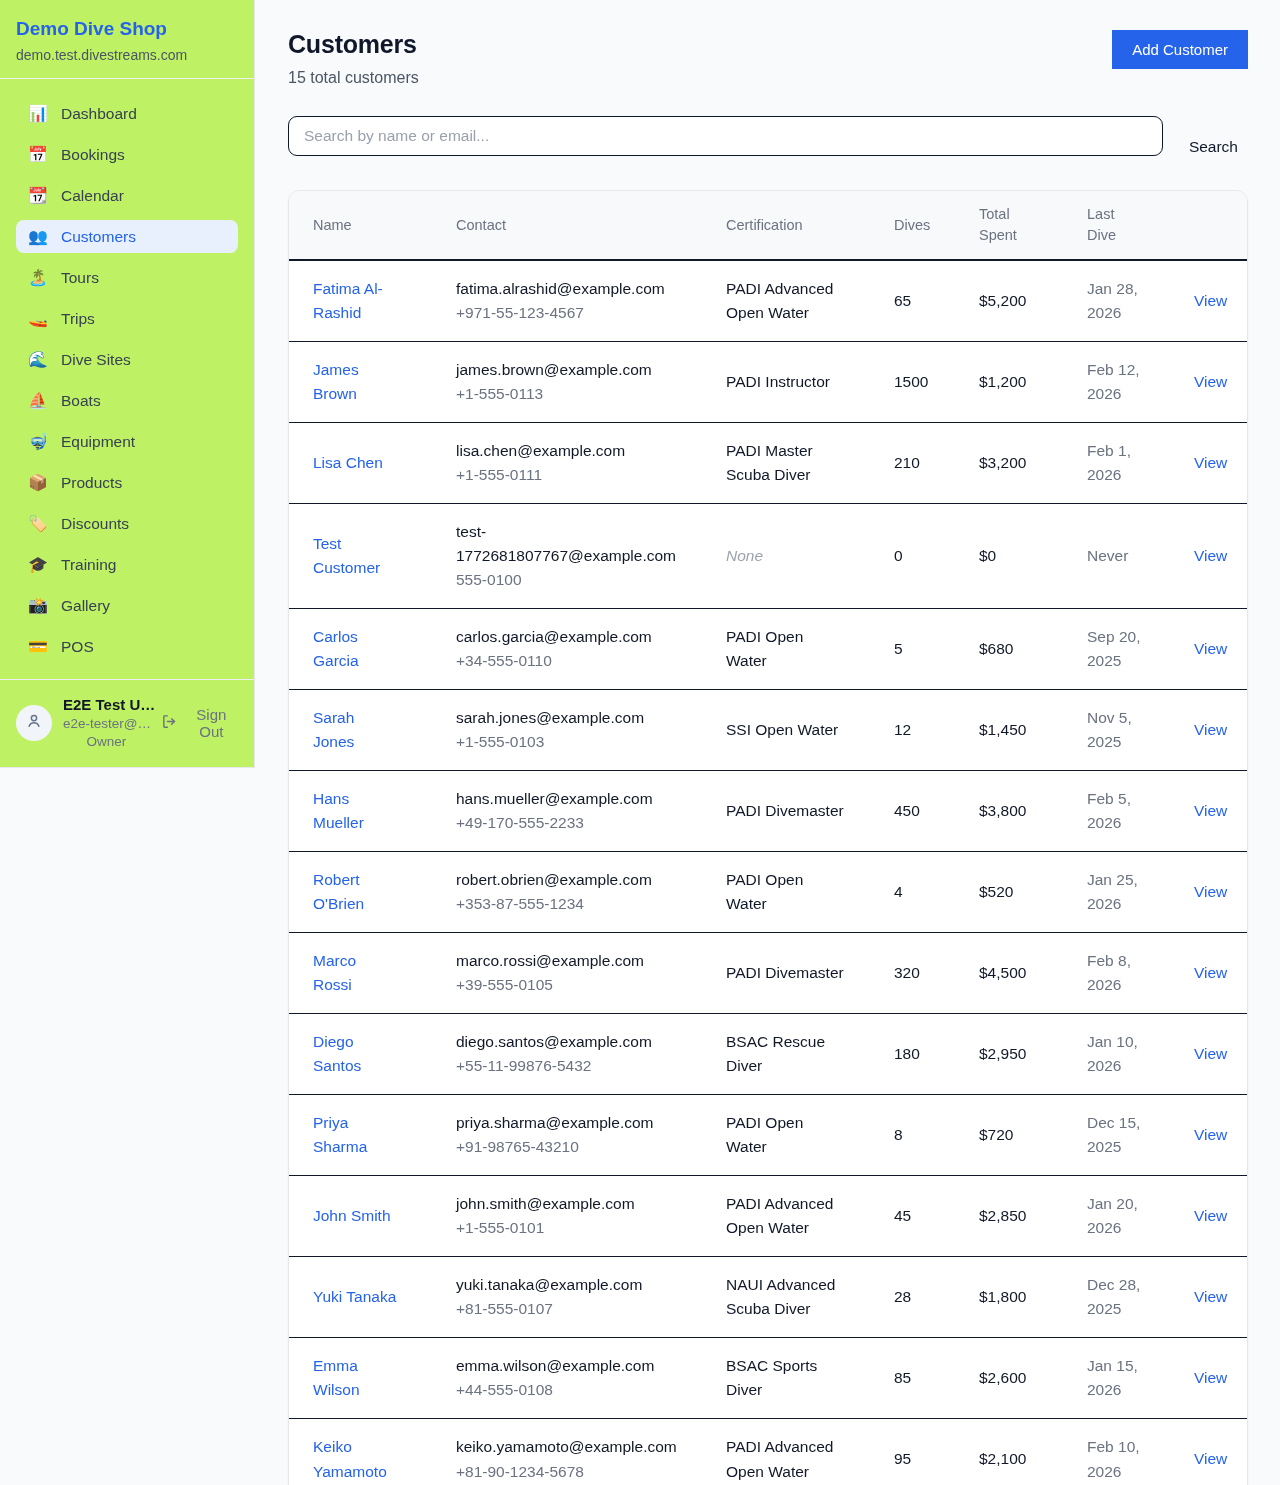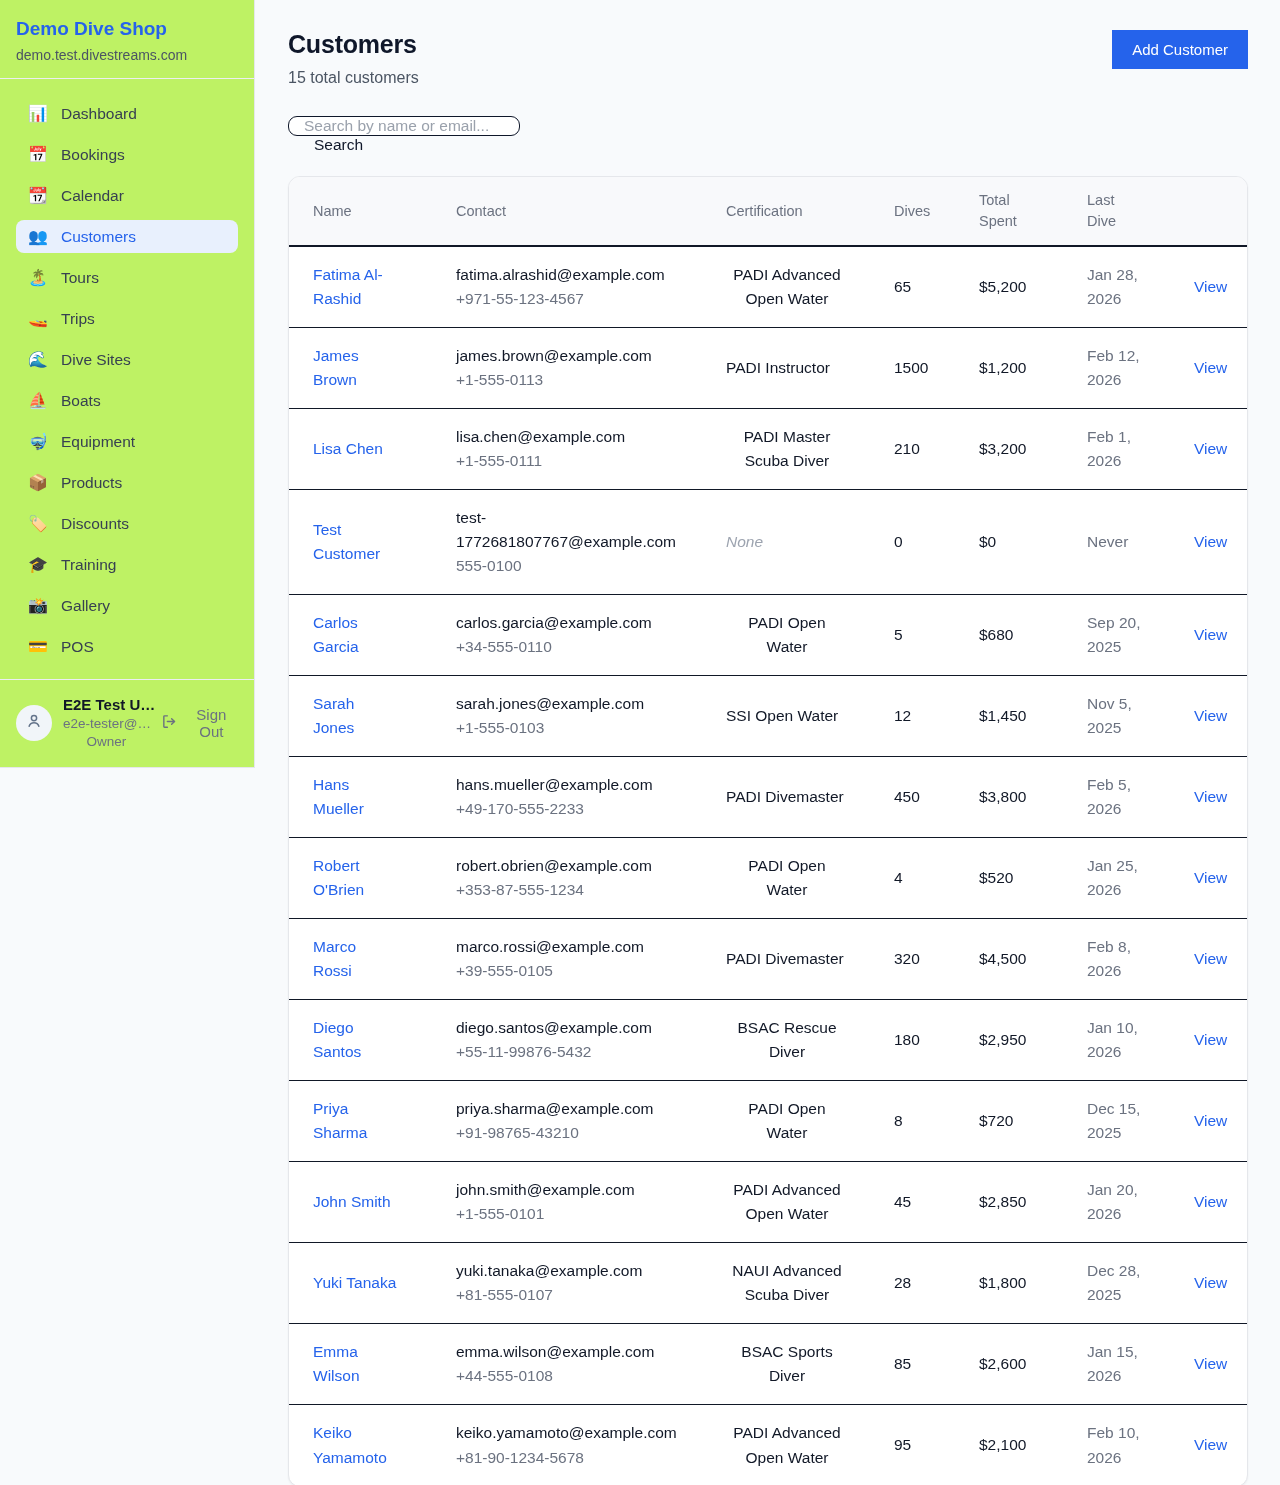--- a/index.html
+++ b/index.html
@@ -58,21 +58,21 @@
 
   
   .main{flex:1;padding:30px 32px 28px 33px;min-width:0;}
   .page-header{display:flex;justify-content:space-between;align-items:flex-start;margin-bottom:29px;}
   .page-title{font-size:25px;font-weight:700;margin:0 0 10px;color:#0f172a;letter-spacing:-0.2px;}
   .page-subtitle{font-size:16px;color:#4b5563;}
   .add-btn{
     background:var(--accent);color:#fff;border:none;border-radius:0;
     padding:11px 20px;font-size:15px;font-weight:500;font-family:inherit;cursor:pointer;
   }
-  .search-row{display:flex;align-items:flex-start;margin-bottom:22px;flex-direction:column;}
+  .search-row{display:flex;align-items:flex-end;margin-bottom:34px;}
   .search-input{
     flex:1;height:40px;border:1px solid #0f172a;border-radius:9px;
     padding:0 15px;font-size:15.5px;font-family:inherit;background:#fff;color:var(--text);
     outline:none;
   }
   .search-input::placeholder{color:#9aa1ac;}
   .search-btn{
     background:none;border:none;font-size:15.5px;color:#0f172a;
     font-family:inherit;cursor:pointer;padding:0 10px;margin-left:16px;
   }
@@ -97,21 +97,21 @@
     vertical-align:middle;line-height:1.55;
   }
   th:first-child,td:first-child{padding-left:24px;}
   th:last-child,td:last-child{padding-right:24px;}
   .name-link{
     color:var(--accent);text-decoration:none;cursor:pointer;
     display:inline-block;max-width:86px;
   }
   .email-line{color:#111827;}
   .phone-line{color:#6b7280;}
-  .cert-text{display:inline-block;max-width:122px;text-align:center;}
+  .cert-text{display:inline-block;max-width:122px;}
   .cert-text.faint{color:var(--faint);font-style:italic;}
   .date-text{display:inline-block;max-width:66px;color:#6b7280;}
   .view-link{color:var(--accent);text-decoration:none;cursor:pointer;}
 </style>
 </head>
 <body>
 
 <div class="layout">
 
   <aside class="sidebar">

